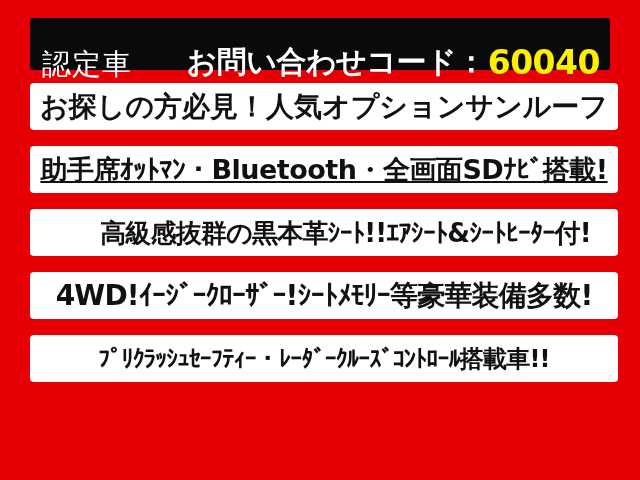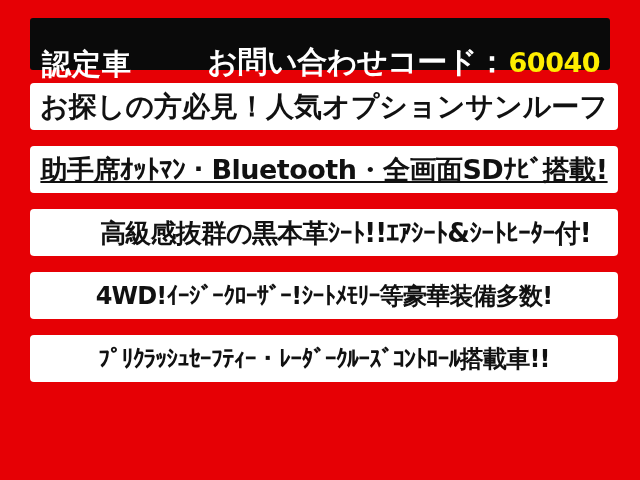--- a/index.html
+++ b/index.html
@@ -32,21 +32,21 @@
     border-radius: 3px;
     display: flex;
     align-items: center;
     box-sizing: border-box;
     padding: 0 10px 0 12px;
   }
   .header-cert {
     color: #ffffff;
     font-size: 29px;
     line-height: 1;
-    font-weight: 700;
+    font-weight: 400;
     letter-spacing: 1px;
     white-space: nowrap;
     flex: 0 0 auto;
     margin-top: 40px;
   }
   .header-code-wrap {
     flex: 1 1 auto;
     display: flex;
     align-items: center;
     justify-content: flex-end;
@@ -55,21 +55,21 @@
   }
   .header-code-label {
     color: #ffffff;
     font-size: 30px;
     font-weight: 700;
     line-height: 1;
     letter-spacing: -0.5px;
   }
   .header-code-value {
     color: #ffee00;
-    font-size: 27px;
+    font-size: 33px;
     font-weight: 700;
     line-height: 1;
     letter-spacing: -0.5px;
     padding-left: 2px;
   }
 
   
   .rows {
     position: absolute;
     left: 30px;
@@ -96,21 +96,21 @@
     line-height: 1;
     white-space: nowrap;
     letter-spacing: -0.5px;
     transform-origin: center center;
   }
   
   .row-1 .row-text { font-size: 28px; letter-spacing: 0px; }
   .row-2 .row-text { font-size: 28px; letter-spacing: -0.5px; }
   .row-3 .row-text { font-size: 27px; letter-spacing: -0.5px; text-decoration: underline; }
   .row-4 .row-text { font-size: 26px; letter-spacing: -0.8px; margin-left: 43px; }
-  .row-5 .row-text { font-size: 24px; letter-spacing: -0.8px; }
+  .row-5 .row-text { font-size: 28px; letter-spacing: -0.8px; }
   .row-6 .row-text { font-size: 24px; letter-spacing: -0.8px; }
 </style>
 </head>
 <body>
 
 <div id="poster">
 
   <div class="header-bar">
     <div class="header-cert">認定車</div>
     <div class="header-code-wrap">

